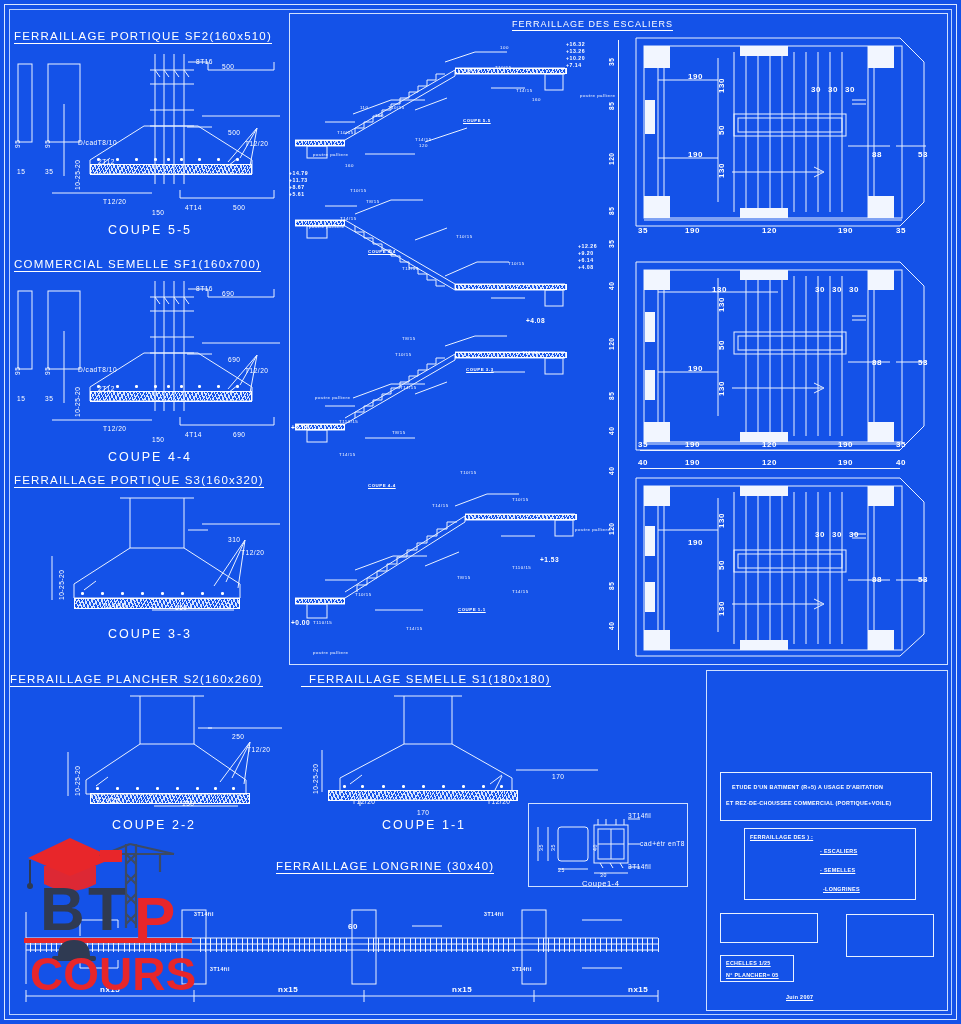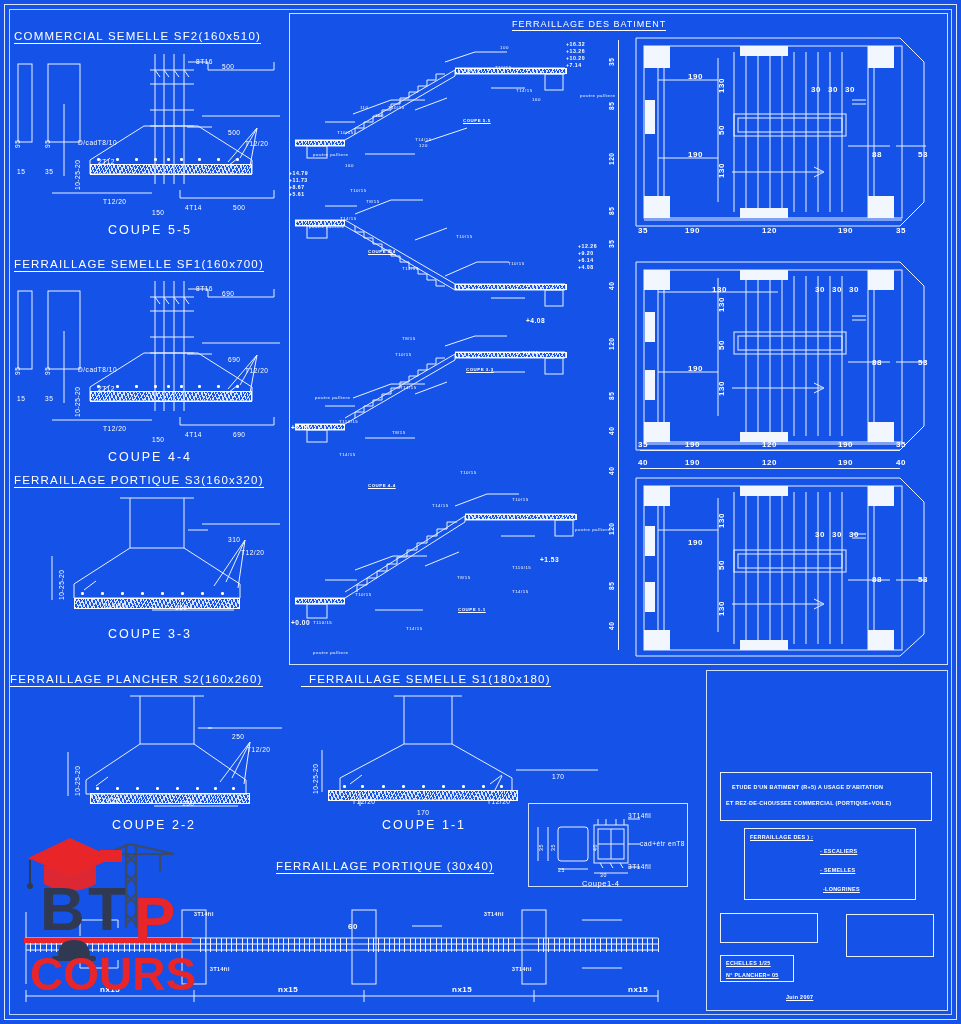--- a/index.html
+++ b/index.html
@@ -38,21 +38,21 @@
 <div id="sheet">
 
   <div class="bd" style="left:4px;top:4px;width:953px;height:1016px;border-color:#dbe7ff;"></div>
   <div class="bd" style="left:9px;top:9px;width:943px;height:1006px;border-color:#bcd2ff;"></div>
 
   <div class="bd" style="left:289px;top:13px;width:659px;height:652px;"></div>
   <div class="bd" style="left:706px;top:670px;width:242px;height:341px;"></div>
   <div class="ln lnv" style="left:289px;top:665px;width:1px;height:0;"></div>
 
   <div>
-    <div class="lbl ttl" style="left:14px;top:30px;">COMMERCIAL SEMELLE SF2(160x510)</div>
+    <div class="lbl ttl" style="left:14px;top:30px;">FERRAILLAGE PORTIQUE SF2(160x510)</div>
     <div class="stair" style="position:absolute;left:12px;top:48px;">
       <svg width="276" height="172">
         <g stroke="#eaf1ff" stroke-width="1" fill="none">
 
           <rect x="6" y="16" width="14" height="78"></rect>
           <rect x="36" y="16" width="32" height="78"></rect>
 
           <line x1="143" y1="6" x2="143" y2="136"></line>
             <line x1="152" y1="6" x2="152" y2="136"></line>
           <line x1="162" y1="6" x2="162" y2="136"></line>
@@ -113,21 +113,21 @@
     <div class="lbl sm" style="left:233px;top:204px;">500</div>
     <div class="lbl sm rot" style="left:14px;top:148px;transform:rotate(-90deg);">95</div>
     <div class="lbl sm rot" style="left:44px;top:148px;transform:rotate(-90deg);">95</div>
     <div class="lbl sm" style="left:17px;top:168px;">15</div>
     <div class="lbl sm" style="left:45px;top:168px;">35</div>
     <div class="lbl sm rot" style="left:74px;top:190px;transform:rotate(-90deg);">10-25-20</div>
     <div class="lbl coupe" style="left:108px;top:223px;">COUPE 5-5</div>
   </div>
 
   <div>
-    <div class="lbl ttl" style="left:14px;top:258px;">FERRAILLAGE SEMELLE SF1(160x700)</div>
+    <div class="lbl ttl" style="left:14px;top:258px;">COMMERCIAL SEMELLE SF1(160x700)</div>
     <div class="stair" style="position:absolute;left:12px;top:275px;">
       <svg width="276" height="172">
         <g stroke="#eaf1ff" stroke-width="1" fill="none">
           <rect x="6" y="16" width="14" height="78"></rect>
           <rect x="36" y="16" width="32" height="78"></rect>
           <line x1="143" y1="6" x2="143" y2="136"></line>
             <line x1="152" y1="6" x2="152" y2="136"></line>
           <line x1="162" y1="6" x2="162" y2="136"></line>
             <line x1="172" y1="6" x2="172" y2="136"></line>
           <line x1="138" y1="22" x2="182" y2="22"></line>
@@ -338,21 +338,21 @@
     <div class="lbl sm" style="left:628px;top:863px;">3T14fil</div>
     <div class="lbl tiny rot" style="left:538px;top:851px;transform:rotate(-90deg);">35</div>
     <div class="lbl tiny rot" style="left:550px;top:851px;transform:rotate(-90deg);">35</div>
     <div class="lbl tiny rot" style="left:592px;top:851px;transform:rotate(-90deg);">40</div>
     <div class="lbl tiny" style="left:558px;top:867px;">25</div>
     <div class="lbl tiny" style="left:600px;top:872px;">30</div>
     <div class="lbl md" style="left:582px;top:879px;">Coupe1-4</div>
   </div>
 
   <div>
-    <div class="lbl ttl" style="left:276px;top:860px;">FERRAILLAGE PORTIQUE (30x40)</div>
+    <div class="lbl ttl" style="left:276px;top:860px;">FERRAILLAGE LONGRINE (30x40)</div>
     <div class="stair" style="position:absolute;left:22px;top:898px;">
       <svg width="640" height="108">
         <g stroke="#eaf1ff" stroke-width="1" fill="none">
           <line x1="4" y1="14" x2="4" y2="86"></line>
 
           <line x1="4" y1="40" x2="636" y2="40"></line>
           <line x1="4" y1="52" x2="636" y2="52"></line>
           <line x1="4" y1="46" x2="636" y2="46"></line>
 
           <g id="stir"></g>
@@ -499,21 +499,21 @@
     <div class="lbl tiny bold" style="left:484px;top:911px;">3T14fil</div>
     <div class="lbl tiny bold" style="left:512px;top:966px;">3T14fil</div>
     <div class="lbl num" style="left:348px;top:922px;">60</div>
     <div class="lbl num" style="left:100px;top:985px;">nx15</div>
     <div class="lbl num" style="left:278px;top:985px;">nx15</div>
     <div class="lbl num" style="left:452px;top:985px;">nx15</div>
     <div class="lbl num" style="left:628px;top:985px;">nx15</div>
   </div>
 
   <div>
-    <div class="lbl ttl" style="left:512px;top:19px;font-size:9px;letter-spacing:1px;">FERRAILLAGE DES BATIMENT</div>
+    <div class="lbl ttl" style="left:512px;top:19px;font-size:9px;letter-spacing:1px;">FERRAILLAGE DES ESCALIERS</div>
 
     <div class="stair" style="position:absolute;left:295px;top:36px;">
       <svg width="300" height="130">
         <g stroke="#eaf1ff" stroke-width="1" fill="none">
 
           <line x1="0" y1="104" x2="50" y2="104"></line>
             <line x1="0" y1="110" x2="50" y2="110"></line>
           <rect x="12" y="110" width="20" height="12"></rect>
 
           <polyline points="50,104 160,40 160,34 50,98"></polyline>

